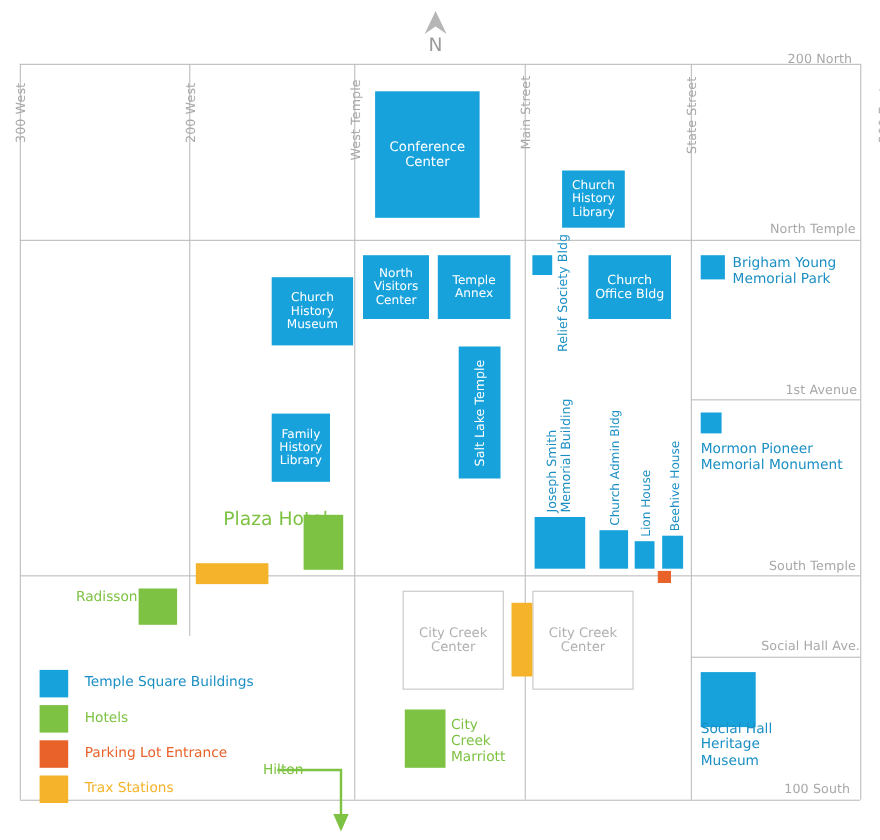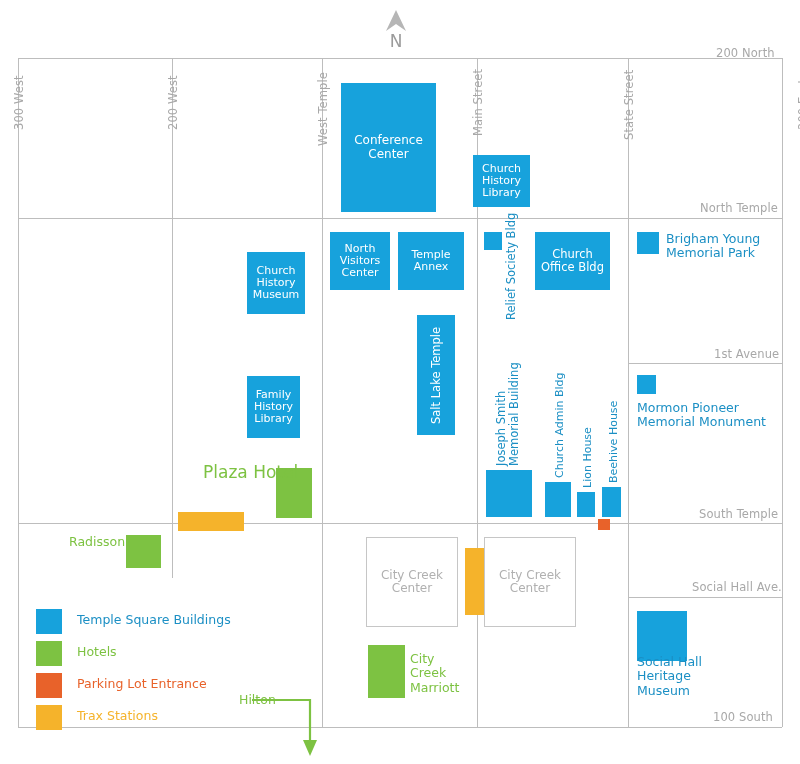--- a/index.html
+++ b/index.html
@@ -98,32 +98,32 @@
   <div class="street vert" style="left:624px;top:140px;">State Street</div>
   <div class="street vert" style="left:798px;top:130px;">200 East</div>
 
   <div class="street" style="left:716px;top:48px;text-align:right;">200 North</div>
   <div class="street" style="left:700px;top:203px;">North Temple</div>
   <div class="street" style="left:714px;top:349px;">1st Avenue</div>
   <div class="street" style="left:699px;top:509px;">South Temple</div>
   <div class="street" style="left:692px;top:582px;">Social Hall Ave.</div>
   <div class="street" style="left:713px;top:712px;">100 South</div>
 
-  <div class="shape blue" style="left:341px;top:83px;width:95px;height:129px;">
+  <div class="shape blue" style="left:341px;top:83px;width:95px;height:115px;">
     <div class="inlabel">Conference
 Center</div>
   </div>
 
-  <div class="shape blue" style="left:473px;top:155px;width:57px;height:52px;">
+  <div class="shape blue" style="left:511px;top:155px;width:57px;height:52px;">
     <div class="inlabel" style="font-size:11px;">Church
 History
 Library</div>
   </div>
 
-  <div class="shape blue" style="left:247px;top:252px;width:58px;height:62px;">
+  <div class="shape blue" style="left:247px;top:252px;width:74px;height:62px;">
     <div class="inlabel" style="font-size:11px;">Church
 History
 Museum</div>
   </div>
 
   <div class="shape blue" style="left:247px;top:376px;width:53px;height:62px;">
     <div class="inlabel" style="font-size:11px;">Family
 History
 Library</div>
   </div>

